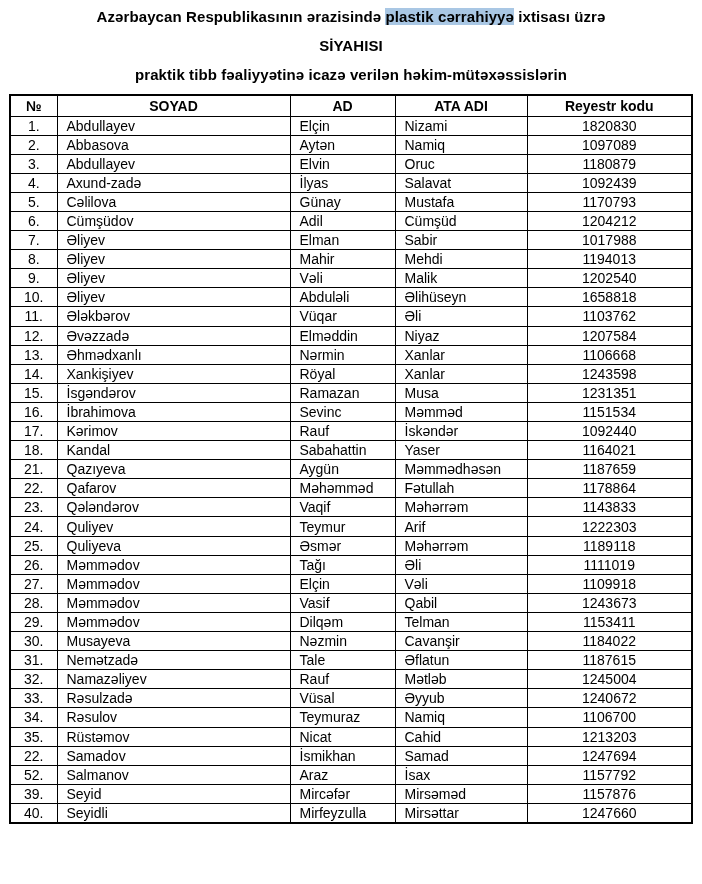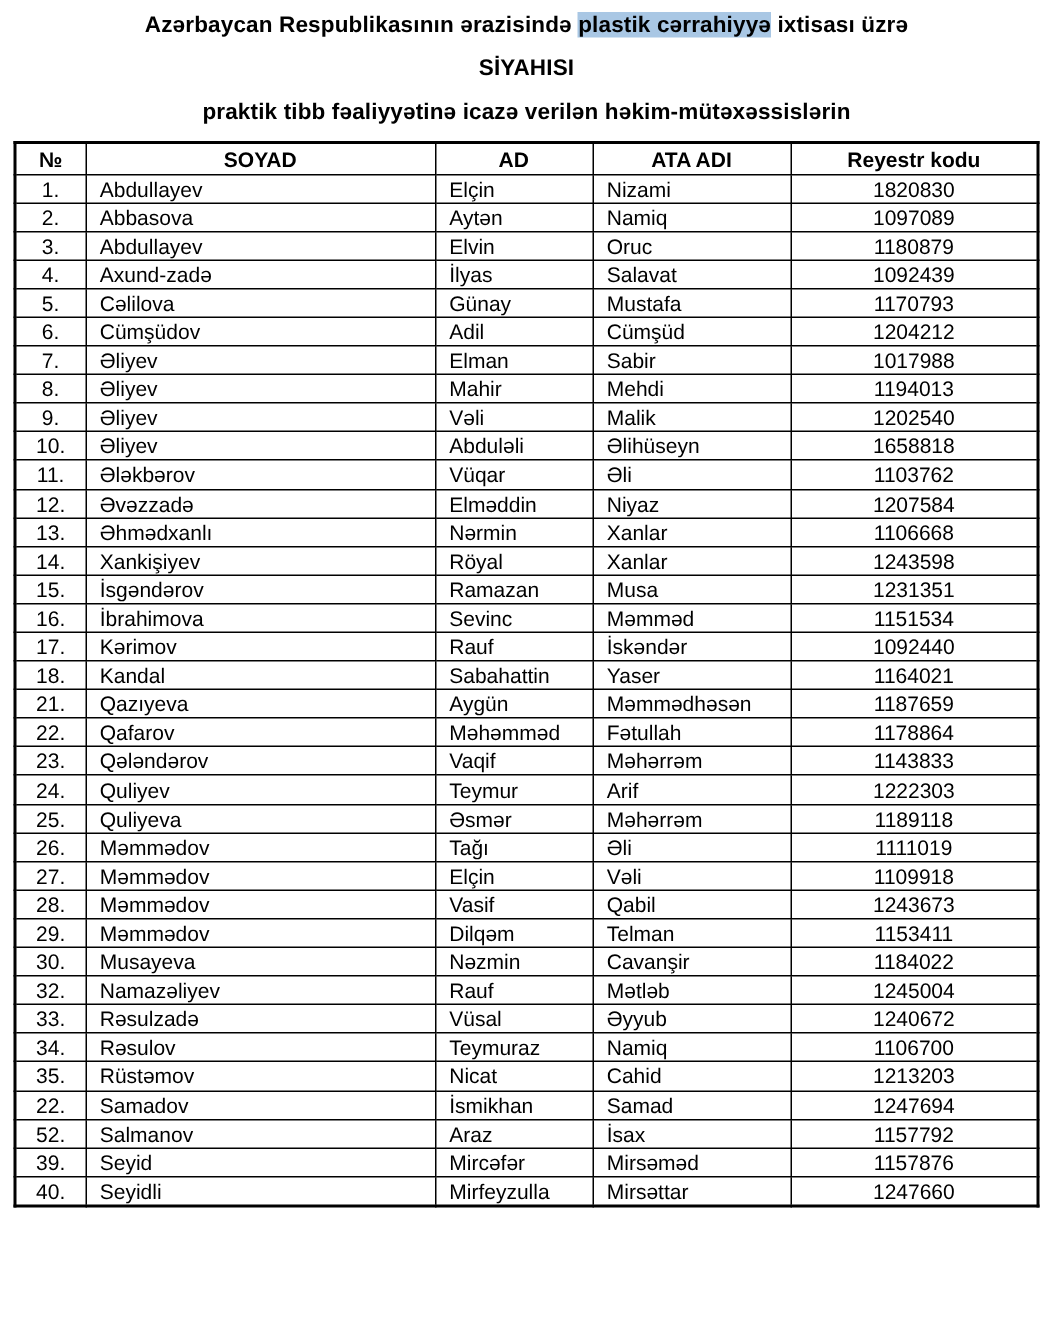--- a/index.html
+++ b/index.html
@@ -271,20 +271,27 @@
           <td class="ctr">1153411</td>
         </tr>
         <tr>
           <td class="ctr">30.</td>
           <td class="txt">Musayeva</td>
           <td class="txt">Nəzmin</td>
           <td class="txt">Cavanşir</td>
           <td class="ctr">1184022</td>
         </tr>
         <tr>
+          <td class="ctr">31.</td>
+          <td class="txt">Nemətzadə</td>
+          <td class="txt">Tale</td>
+          <td class="txt">Əflatun</td>
+          <td class="ctr">1187615</td>
+        </tr>
+        <tr>
           <td class="ctr">32.</td>
           <td class="txt">Namazəliyev</td>
           <td class="txt">Rauf</td>
           <td class="txt">Mətləb</td>
           <td class="ctr">1245004</td>
         </tr>
         <tr>
           <td class="ctr">33.</td>
           <td class="txt">Rəsulzadə</td>
           <td class="txt">Vüsal</td>

